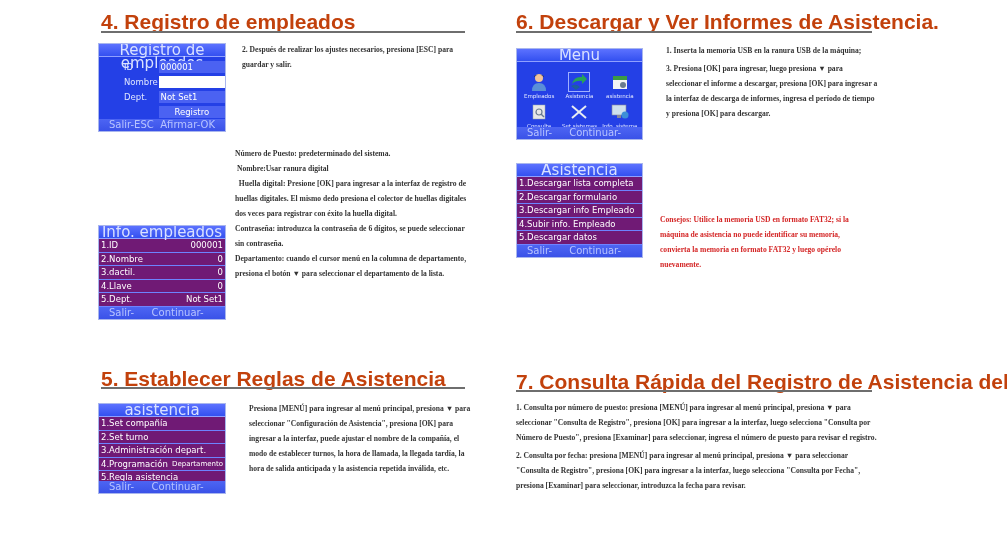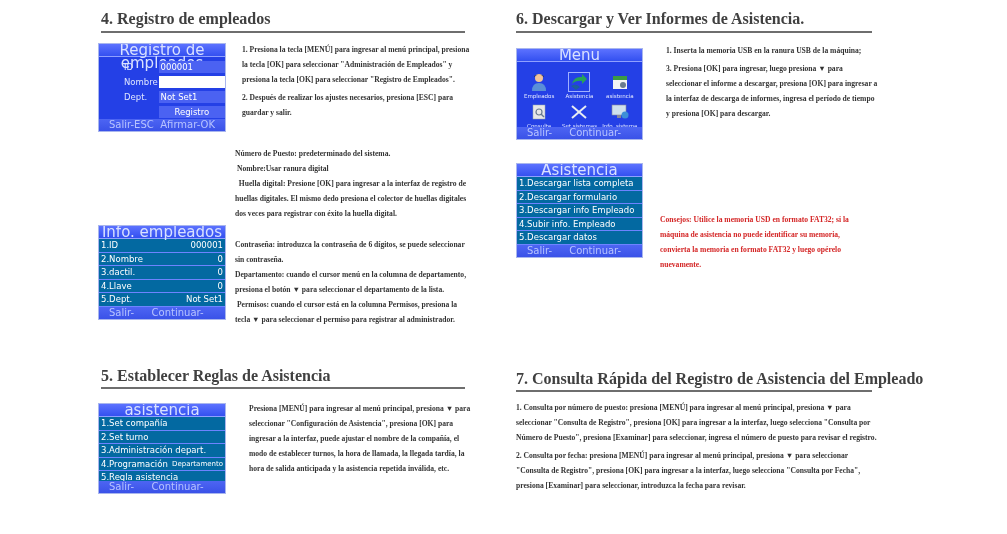--- a/index.html
+++ b/index.html
@@ -1,26 +1,26 @@
 <!DOCTYPE html>
 <html><head>
 <meta charset="utf-8">
 <style>
   * { box-sizing: border-box; margin: 0; padding: 0; }
   body { width: 1007px; height: 534px; background: #ffffff; position: relative; overflow: hidden; font-family: "Liberation Serif", serif; color: #222; }
-  .sec-title { position: absolute; font-family: Liberation Serif, serif; font-weight: bold; font-size: 16px; color: #404040; white-space: nowrap; }
+  .sec-title { position: absolute; font-family: Liberation Sans, sans-serif; font-weight: bold; font-size: 21px; color: #c2410c; white-space: nowrap; }
   .rule { position: absolute; height: 2px; background: #6e6e6e; }
   .para { position: absolute; font-family: "Liberation Serif", serif; font-weight: bold; font-size: 7.6px; line-height: 15px; color: #333; }
   .para p { margin: 0 0 3px 0; }
   .red { color: #d42525; }
   
   .screen { position: absolute; background: #2440e6; border: 1px solid #a9b6ee; font-family: "DejaVu Sans", sans-serif; color: #fff; overflow: hidden; }
   .scr-title { height: 13px; line-height: 13px; text-align: center; font-size: 15px; background: linear-gradient(#5c72ff, #3350f0); color: #d9e1ff; border-bottom: 1px solid #8fa0ff; }
   .scr-foot { position: absolute; left: 0; right: 0; bottom: 0; height: 12px; line-height: 12px; font-size: 10px; background: linear-gradient(#4d65f3, #3a52e8); color: #b7c3ff; display: flex; justify-content: space-between; padding: 0 10px; }
-  .scr-row { height: 13.5px; line-height: 13.5px; font-size: 8.5px; border-bottom: 1px solid #6d83ff; padding: 0 2px; display: flex; justify-content: space-between; background: #0369a1; }
+  .scr-row { height: 13.5px; line-height: 13.5px; font-size: 8.5px; border-bottom: 1px solid #6d83ff; padding: 0 2px; display: flex; justify-content: space-between; background: #701a75; }
   .form-row { display: flex; align-items: center; height: 15px; padding-left: 25px; font-size: 8.5px; }
   .form-row .lbl { width: 37px; color: #dfe5ff; }
   .form-row .val { width: 71px; height: 12px; line-height: 12px; background: #4b62f2; color: #fff; padding-left: 2px; font-size: 8.5px; }
   .form-row .val.white { background: #fff; }
   .form-row .val.btn { text-align: center; padding-left: 0; }
   .menu-grid { display: grid; grid-template-columns: repeat(3, 1fr); grid-template-rows: 34px 30px; padding: 3px 2px 0 2px; }
   .menu-cell { display: flex; flex-direction: column; align-items: center; justify-content: flex-end; font-size: 5.5px; color: #e4e9ff; }
   .menu-cell .ico { width: 20px; height: 18px; margin-bottom: 2px; display: flex; align-items: center; justify-content: center; }
   .menu-cell.sel .ico { outline: 1px solid #9fb0ff; }
 </style>
@@ -50,31 +50,29 @@
       <span class="val btn">Registro</span>
     </div>
   </div>
   <div class="scr-foot">
     <span>Salir-ESC</span>
     <span>Afirmar-OK</span>
   </div>
 </div>
 
 <div class="para" style="left:242px; top:42px; width:228px;">
-  <p>1. Presiona la tecla [MENÚ] para ingresar al menú principal, presiona la tecla [OK] para seleccionar "Administración de Empleados" y presiona la tecla [OK] para seleccionar "Registro de Empleados".</p>
   <p>2. Después de realizar los ajustes necesarios, presiona [ESC] para guardar y salir.</p>
 </div>
 
 <div class="para" style="left:235px; top:146px; width:238px;">
   <p style="margin-bottom:0;">Número de Puesto: predeterminado del sistema.</p>
   <p style="margin-bottom:0; white-space:pre;"> Nombre:Usar ranura digital</p>
-  <p style="margin-bottom:16px; white-space:pre-wrap;">  Huella digital: Presione [OK] para ingresar a la interfaz de registro de huellas digitales. El mismo dedo presiona el colector de huellas digitales dos veces para registrar con éxito la huella digital.</p>
+  <p style="margin-bottom:0; white-space:pre-wrap;">  Huella digital: Presione [OK] para ingresar a la interfaz de registro de huellas digitales. El mismo dedo presiona el colector de huellas digitales dos veces para registrar con éxito la huella digital.</p>
   <p style="margin-bottom:0;">Contraseña: introduzca la contraseña de 6 dígitos, se puede seleccionar sin contraseña.</p>
   <p style="margin-bottom:0;">Departamento: cuando el cursor menú en la columna de departamento, presiona el botón ▼ para seleccionar el departamento de la lista.</p>
-  <p style="margin-bottom:0; white-space:pre-wrap;"> Permisos: cuando el cursor está en la columna Permisos, presiona la tecla ▼ para seleccionar el permiso para registrar al administrador.</p>
 </div>
 
 <div class="screen" style="left:98px; top:225px; width:128px; height:95px;">
   <div class="scr-title">Info. empleados</div>
   <div class="scr-row">
       <span>1.ID</span>
       <span>000001</span>
     </div>
   <div class="scr-row">
       <span>2.Nombre</span>

